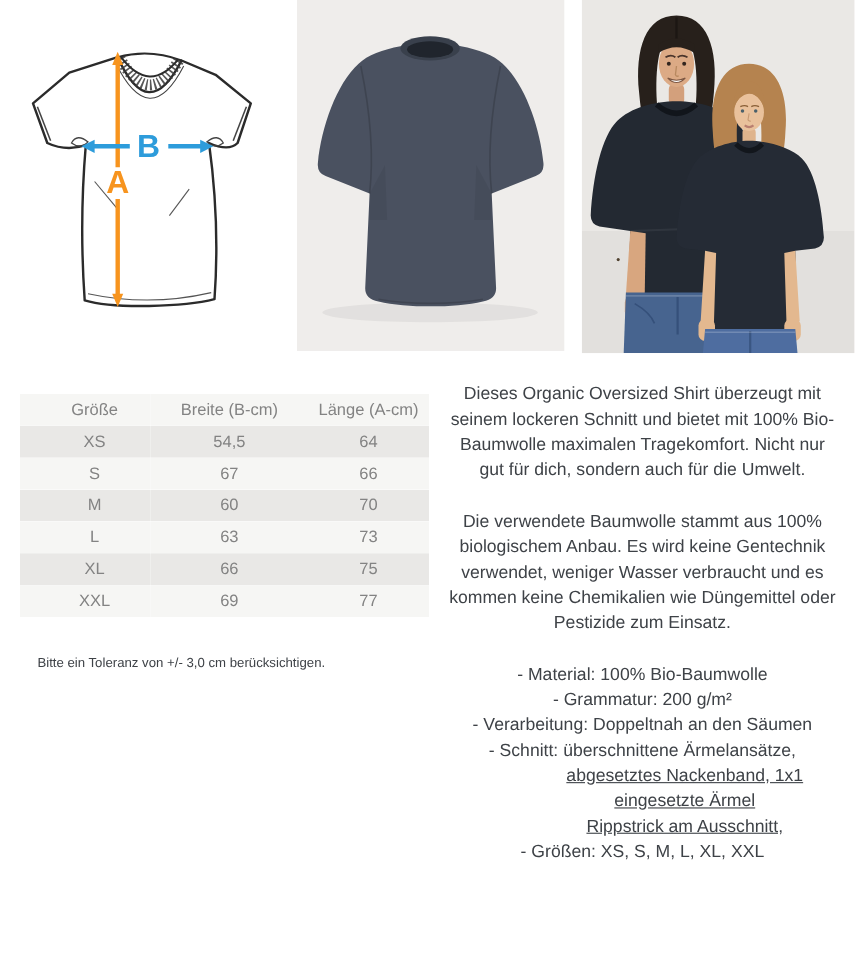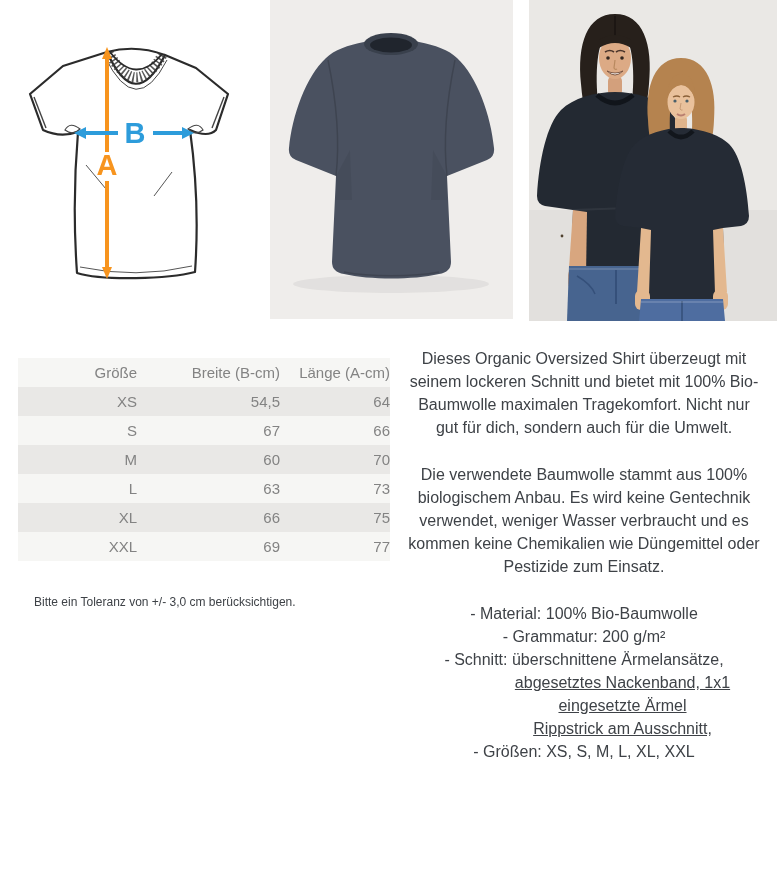--- a/index.html
+++ b/index.html
@@ -14,21 +14,21 @@
   body{font-family:"Liberation Sans", sans-serif;}
   .canvas{position:relative;width:777px;height:873px;background:#fff;overflow:hidden;}
 
   .diagram{position:absolute;left:18px;top:22px;width:222px;height:285px;}
   .photo{position:absolute;overflow:hidden;background:var(--photo_bg);}
   .photo.product{left:270px;top:0;width:243px;height:319px;}
   .photo.models{left:529px;top:0;width:248px;height:321px;background:var(--models_bg);}
 
   table.size-table{position:absolute;left:18px;top:358px;width:372px;border-collapse:collapse;
     table-layout:fixed;font-size:15px;color:var(--table_text);}
-  table.size-table th, table.size-table td{height:29px;padding:0;font-weight:400;text-align:right;
+  table.size-table th, table.size-table td{height:29px;padding:0;font-weight:400;text-align:center;
     white-space:nowrap;overflow:hidden;}
   table.size-table th:first-child, table.size-table td:first-child{padding-left:17px;}
   table.size-table thead tr{background:var(--table_row_light);}
   table.size-table tr.row-dark{background:var(--table_row_dark);}
   table.size-table tr.row-light{background:var(--table_row_light);}
 
   .tolerance{position:absolute;left:18px;top:574px;margin:16px;font-size:12px;line-height:24px;
     color:var(--body_text);}
 
   .description{position:absolute;left:407px;top:347px;width:354px;font-size:16px;line-height:23px;
@@ -224,20 +224,21 @@
   </table>
 
   <p class="tolerance">Bitte ein Toleranz von +/- 3,0 cm berücksichtigen.</p>
 
   <div class="description">
     <p>Dieses Organic Oversized Shirt überzeugt mit seinem lockeren Schnitt und bietet mit 100% Bio-Baumwolle maximalen Tragekomfort. Nicht nur gut für dich, sondern auch für die Umwelt.</p>
     <p>Die verwendete Baumwolle stammt aus 100% biologischem Anbau. Es wird keine Gentech­nik verwendet, weniger Wasser verbraucht und es kommen keine Chemikalien wie Dün­gemittel oder Pestizide zum Einsatz.</p>
     <div class="spec-list">
         <div class="bullet">- Material: 100% Bio-Baumwolle</div>
         <div class="bullet">- Grammatur: 200 g/m²</div>
+        <div class="bullet">- Verarbeitung: Doppeltnah an den Säumen</div>
         <div class="bullet">- Schnitt: überschnittene Ärmelansätze,</div>
         <div class="bullet indent">abgesetztes Nackenband, 1x1</div>
         <div class="bullet indent">eingesetzte Ärmel</div>
         <div class="bullet indent">Rippstrick am Ausschnitt,</div>
         <div class="bullet">- Größen: XS, S, M, L, XL, XXL</div>
       </div>
   </div>
 
 </div>
 

